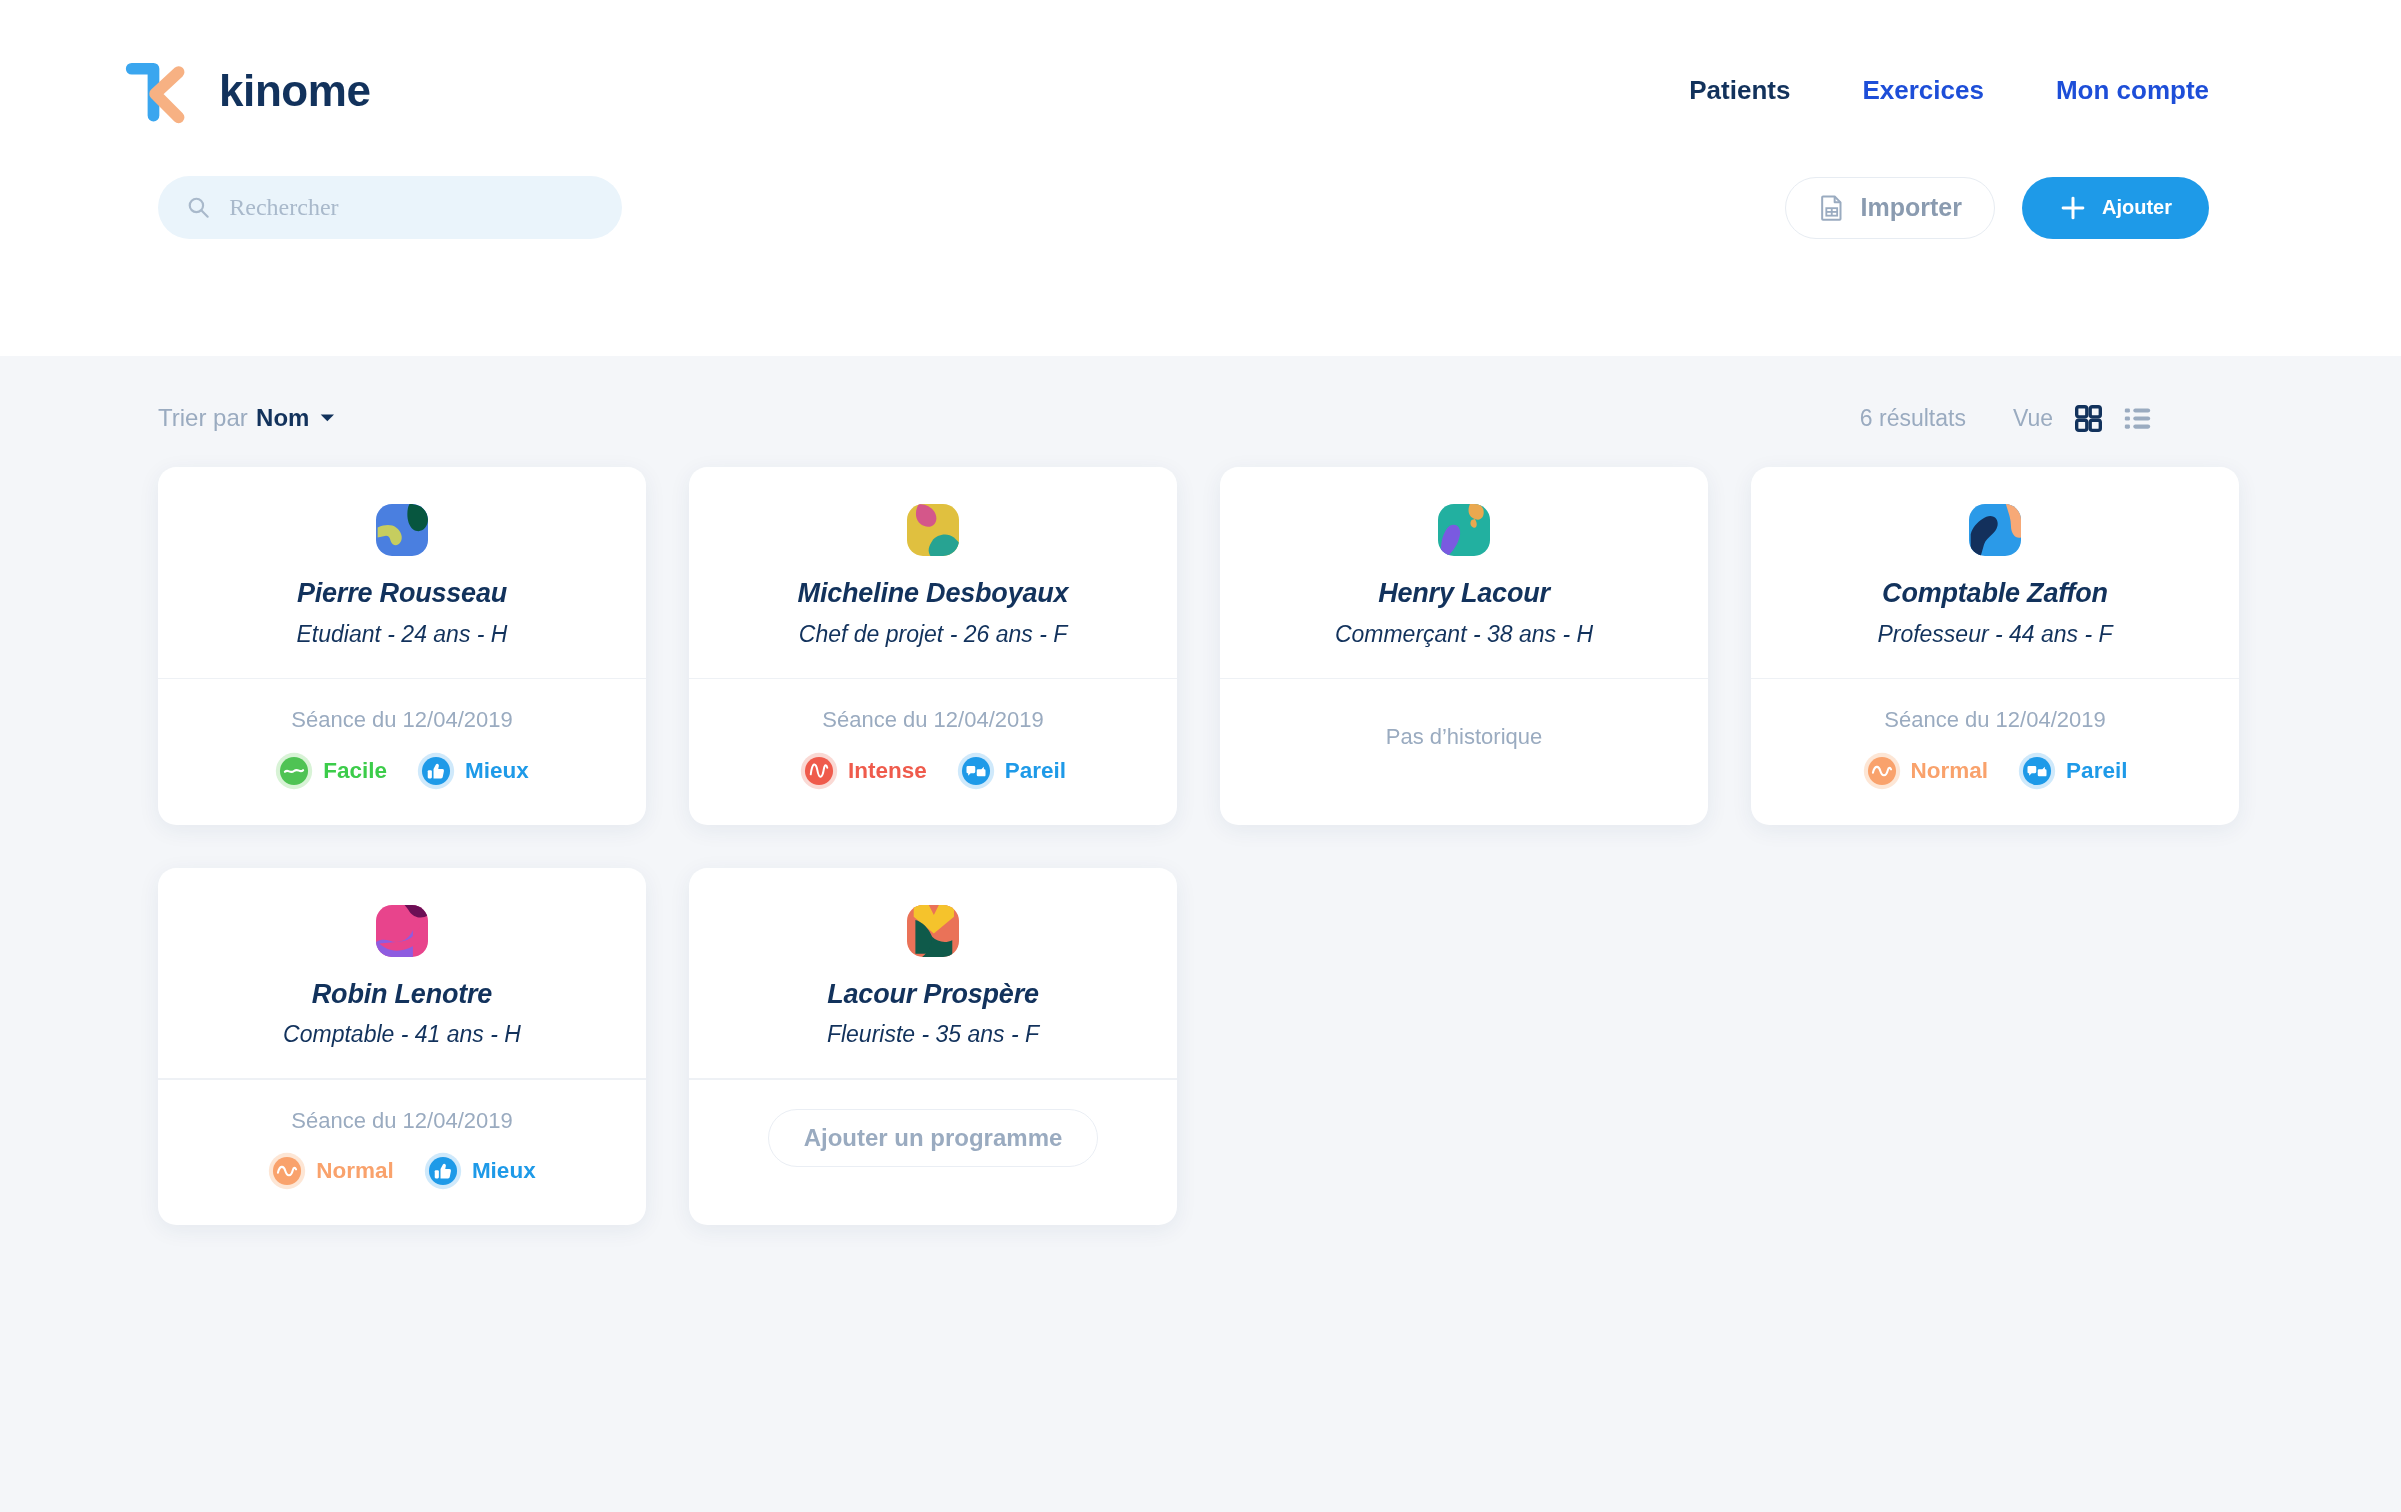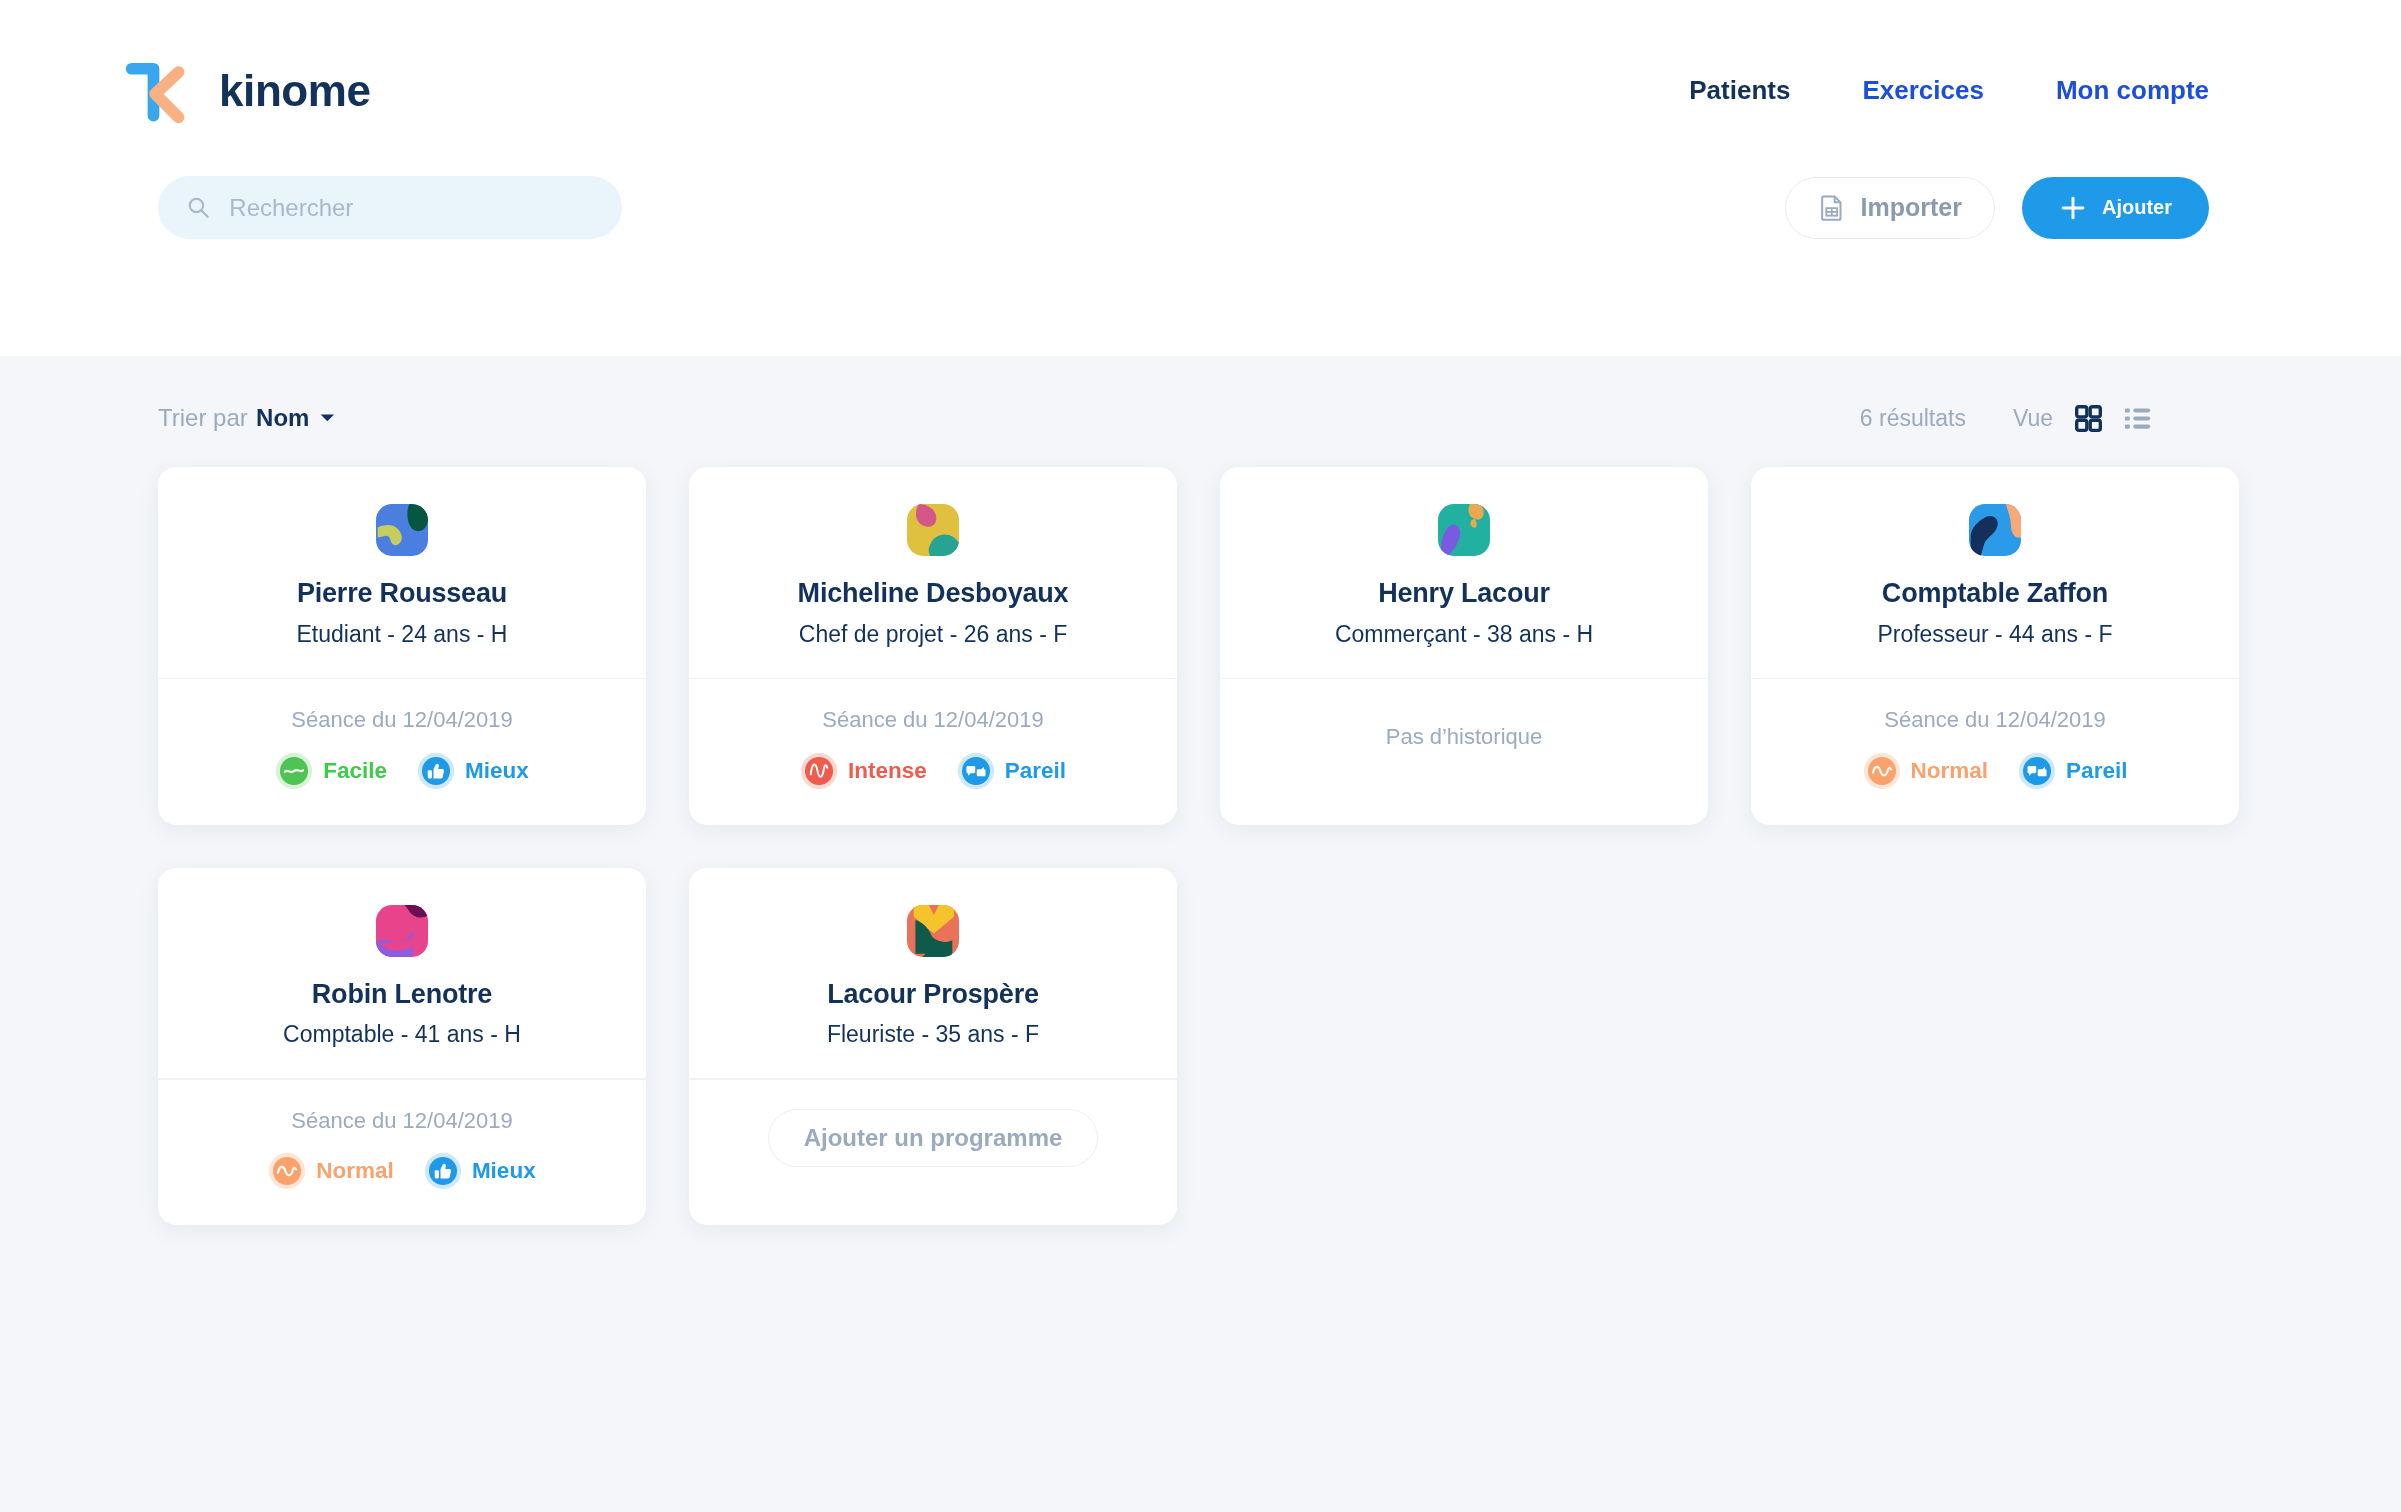--- a/index.html
+++ b/index.html
@@ -90,21 +90,21 @@
     gap: 18.3px;
     cursor: text;
   }
 
   .search-icon { width: 25px; height: 25px; flex: 0 0 25px; display: block; }
 
   .search-input {
     border: none;
     outline: none;
     background: transparent;
-    font-family: Liberation Sans, sans-serif;
+    font-family: Liberation Serif, serif;
     font-size: 24px;
     color: #12325c;
     width: 100%;
   }
   .search-input::placeholder { color: #a9b9cb; }
 
   .actions {
     display: flex;
     align-items: center;
     gap: 27px;
@@ -196,20 +196,21 @@
     flex-direction: column;
     cursor: pointer;
     overflow: hidden;
   }
 
   .card-body {
     padding: 37px 25px 30px;
     display: flex;
     flex-direction: column;
     align-items: center;
+    font-style: italic;
   }
 
   .avatar {
     width: 52px;
     height: 52px;
     display: block;
     margin-bottom: 22px;
   }
 
   .card-name {

